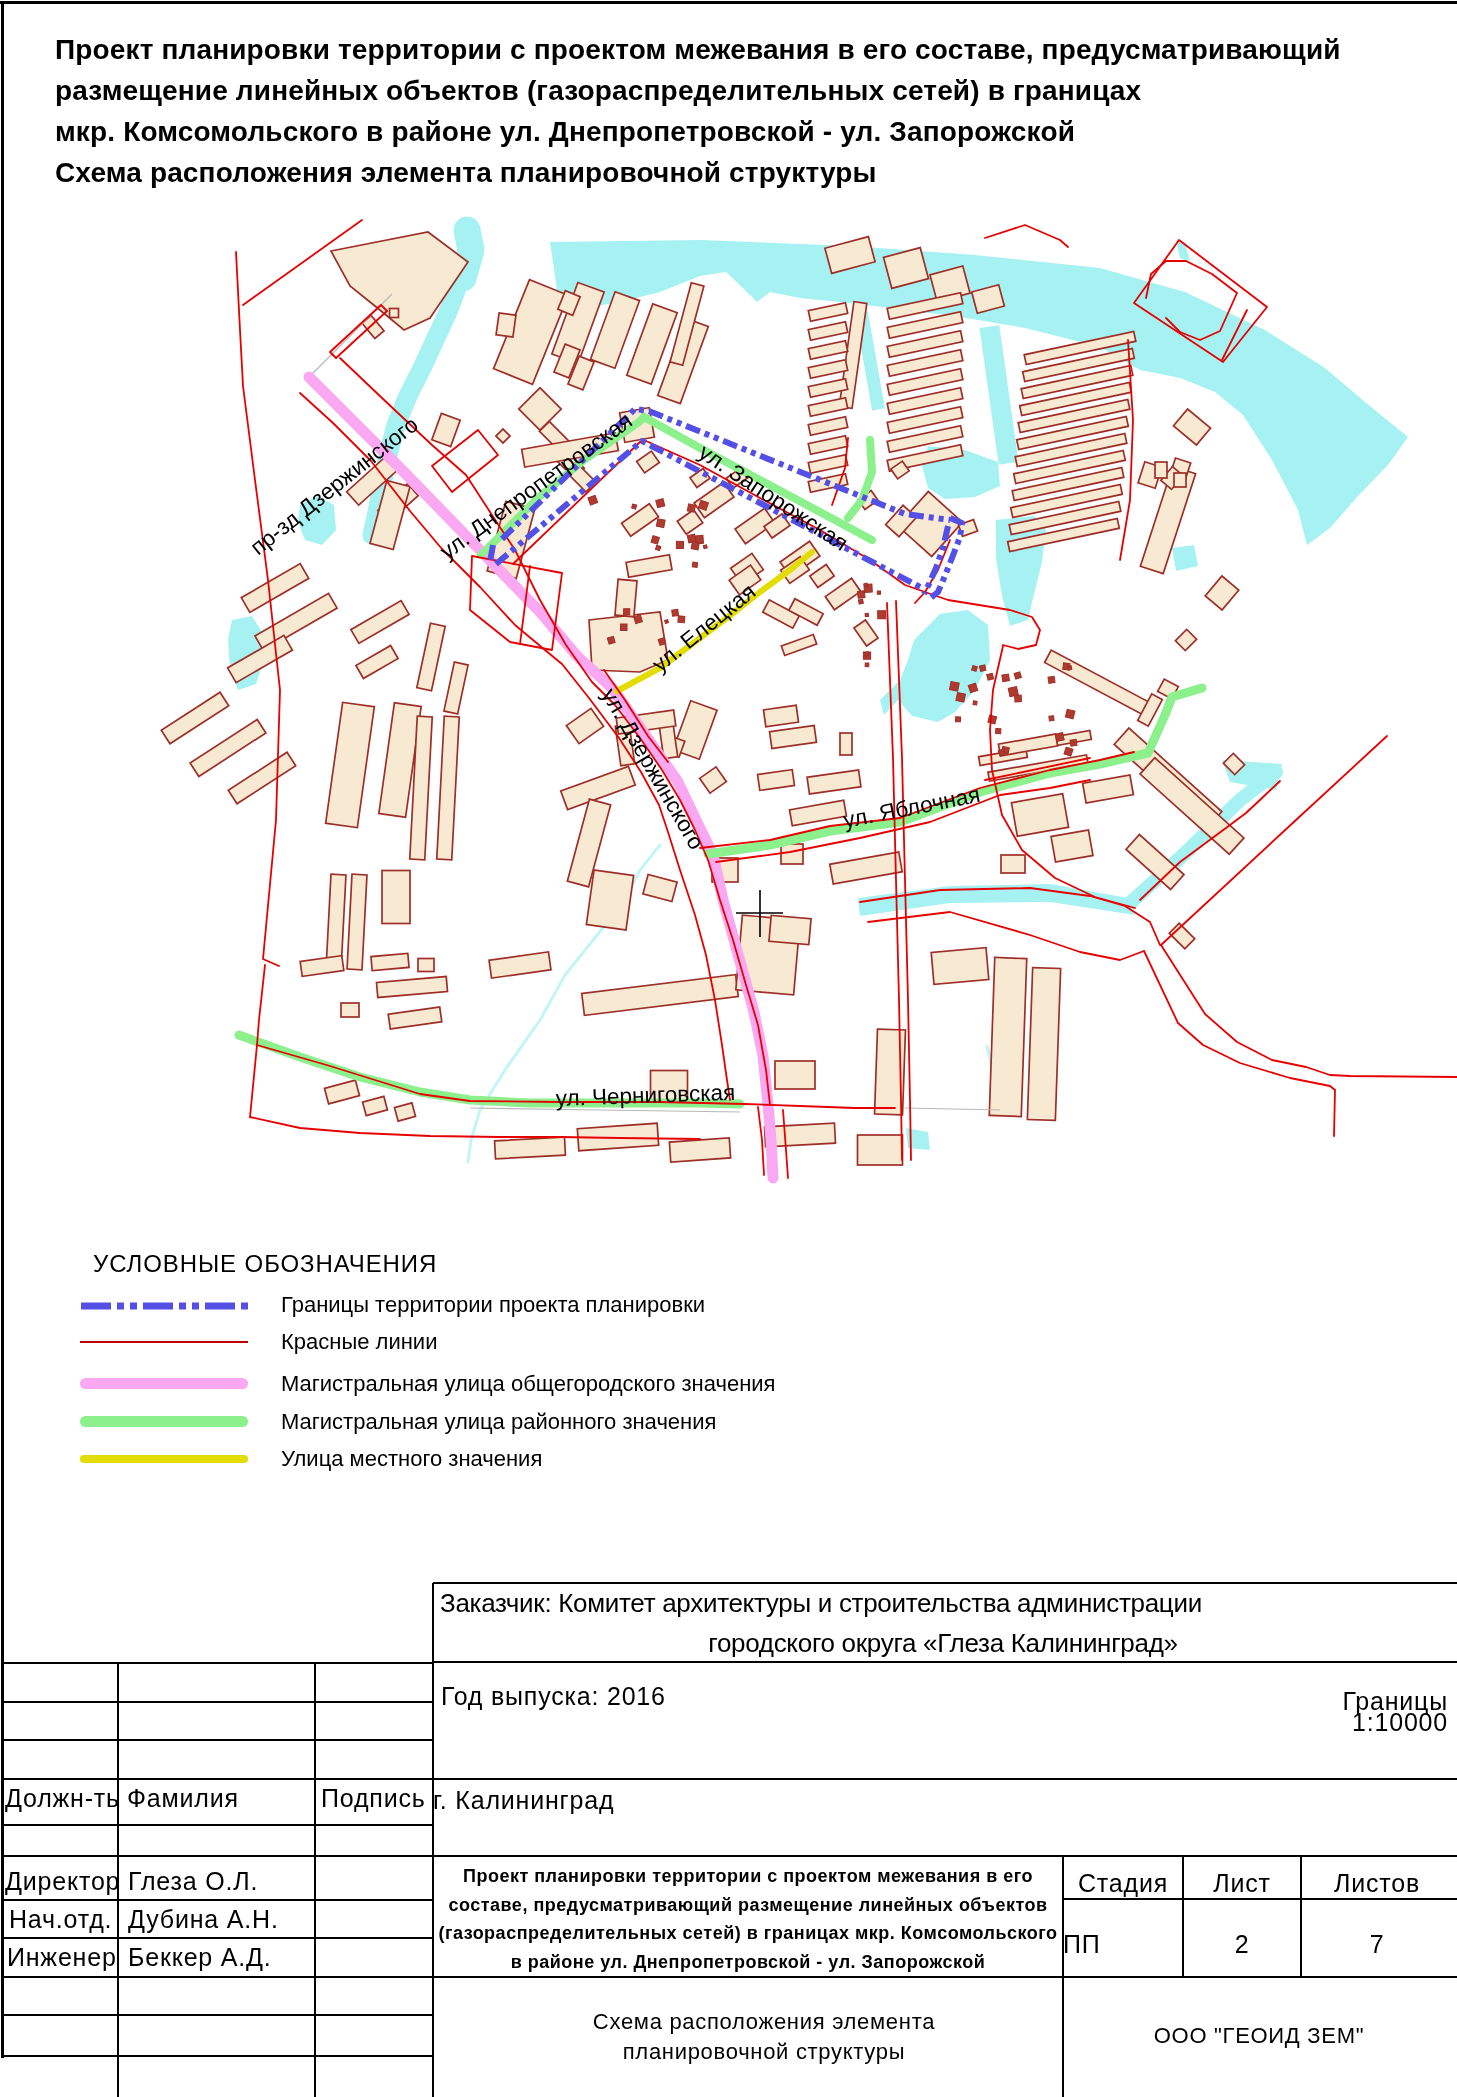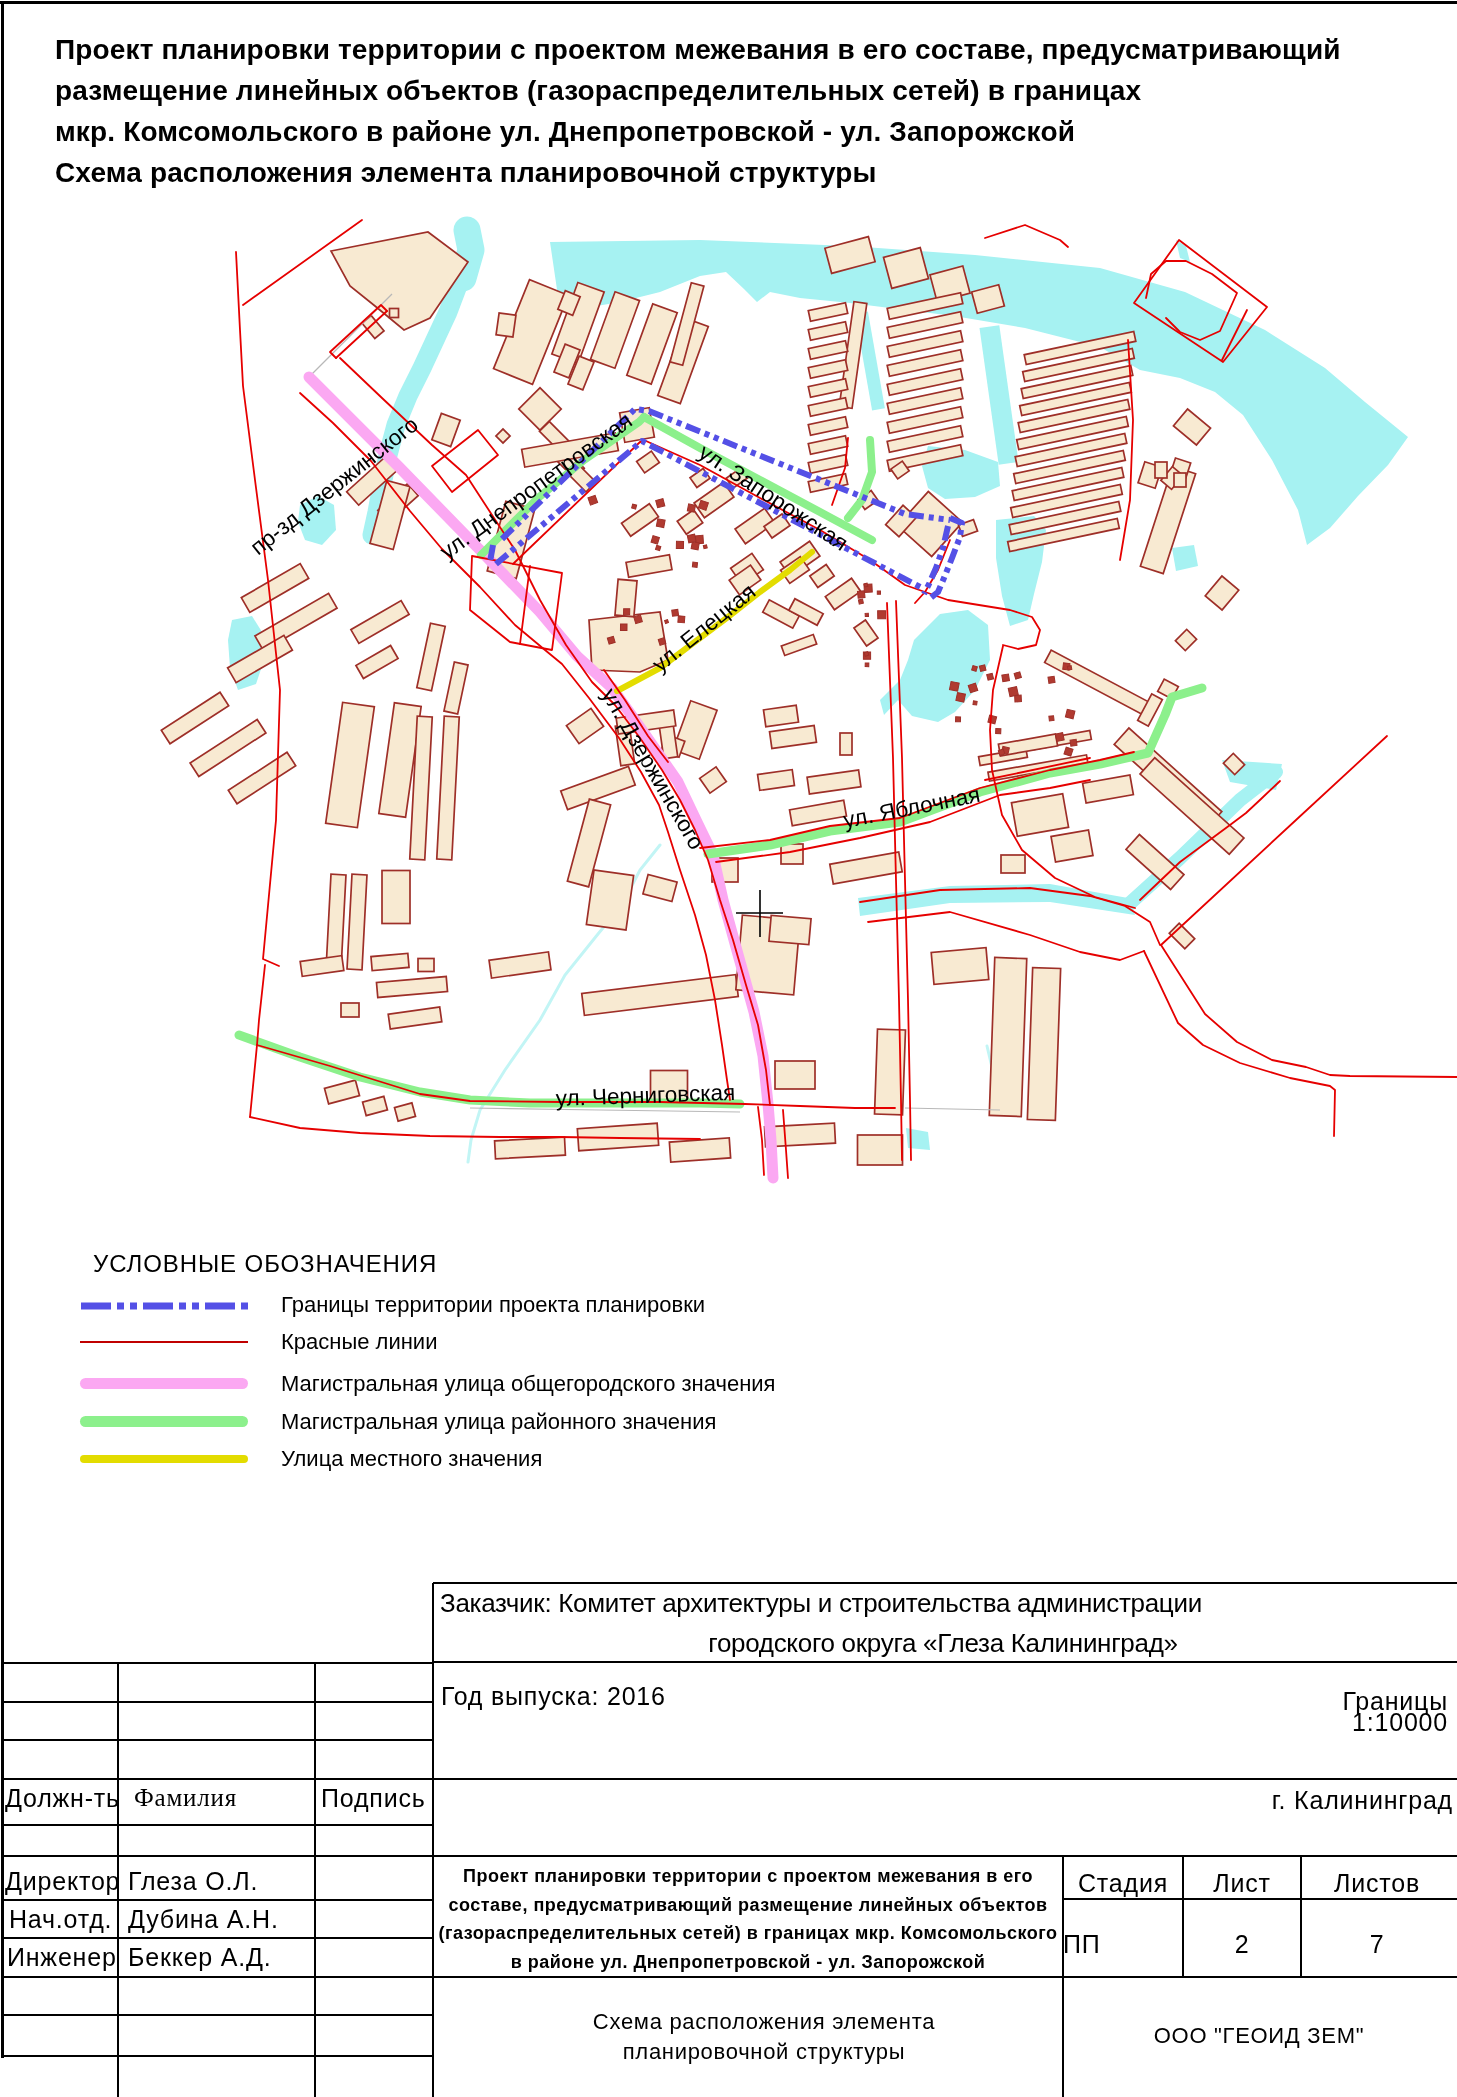--- a/index.html
+++ b/index.html
@@ -861,23 +861,23 @@
 <div style="position:absolute;left:1063px;top:1898.0px;width:394px;height:2px;background:#000;"></div>
 <div style="position:absolute;left:433px;top:1976.0px;width:1024px;height:2px;background:#000;"></div>
 <div style="position:absolute;left:1062.0px;top:1856px;width:2px;height:241px;background:#000;"></div>
 <div style="position:absolute;left:1182.0px;top:1856px;width:2px;height:121px;background:#000;"></div>
 <div style="position:absolute;left:1300.0px;top:1856px;width:2px;height:121px;background:#000;"></div>
 <div style="position:absolute;left:440px;top:1588.0px;font-size:26.0px;white-space:nowrap;letter-spacing:-0.30px;">Заказчик: Комитет архитектуры и строительства администрации</div>
 <div style="position:absolute;left:433px;top:1628.0px;width:1020px;font-size:26.0px;text-align:center;letter-spacing:-0.30px;">городского округа «Глеза Калининград»</div>
 <div style="position:absolute;left:441px;top:1682.0px;font-size:25.0px;white-space:nowrap;letter-spacing:0.80px;text-align:center;">Год выпуска: 2016</div>
 <div style="position:absolute;left:1150px;top:1687.0px;width:298px;font-size:25.0px;text-align:right;letter-spacing:0.80px;">Границы</div>
 <div style="position:absolute;left:1150px;top:1708.0px;width:298px;font-size:25.0px;text-align:right;letter-spacing:0.80px;">1:10000</div>
-<div style="position:absolute;left:433px;top:1786.0px;width:1020px;font-size:25.0px;text-align:right;letter-spacing:0.80px;">г. Калининград</div>
+<div style="position:absolute;left:433px;top:1786.0px;width:1020px;font-size:25.0px;text-align:left;letter-spacing:0.80px;">г. Калининград</div>
 <div style="position:absolute;left:5px;top:1784.0px;font-size:25.0px;white-space:nowrap;letter-spacing:0.80px;">Должн-ть</div>
-<div style="position:absolute;left:134px;top:1784.0px;font-size:25.0px;white-space:nowrap;letter-spacing:0.80px;font-family:Liberation Serif, serif;">Фамилия</div>
+<div style="position:absolute;left:127px;top:1784.0px;font-size:25.0px;white-space:nowrap;letter-spacing:0.80px;">Фамилия</div>
 <div style="position:absolute;left:321px;top:1784.0px;font-size:25.0px;white-space:nowrap;letter-spacing:0.80px;">Подпись</div>
 <div style="position:absolute;left:5px;top:1867.0px;font-size:25.0px;white-space:nowrap;letter-spacing:0.80px;">Директор</div>
 <div style="position:absolute;left:128px;top:1867.0px;font-size:25.0px;white-space:nowrap;letter-spacing:0.80px;">Глеза О.Л.</div>
 <div style="position:absolute;left:9px;top:1905.0px;font-size:25.0px;white-space:nowrap;letter-spacing:0.80px;">Нач.отд.</div>
 <div style="position:absolute;left:128px;top:1905.0px;font-size:25.0px;white-space:nowrap;letter-spacing:0.80px;">Дубина А.Н.</div>
 <div style="position:absolute;left:7px;top:1943.0px;font-size:25.0px;white-space:nowrap;letter-spacing:0.80px;">Инженер</div>
 <div style="position:absolute;left:128px;top:1943.0px;font-size:25.0px;white-space:nowrap;letter-spacing:0.80px;">Беккер А.Д.</div>
 <div style="position:absolute;left:426px;top:1862.0px;width:644px;font-size:18.0px;text-align:center;font-weight:bold;line-height:28.5px;letter-spacing:0.50px;">Проект планировки территории с проектом межевания в его<br>составе, предусматривающий размещение линейных объектов<br>(газораспределительных сетей) в границах мкр. Комсомольского<br>в районе ул. Днепропетровской - ул. Запорожской</div>
 <div style="position:absolute;left:1063px;top:1869.0px;width:120px;font-size:25.0px;text-align:center;letter-spacing:0.80px;">Стадия</div>
 <div style="position:absolute;left:1183px;top:1869.0px;width:118px;font-size:25.0px;text-align:center;letter-spacing:0.80px;">Лист</div>

